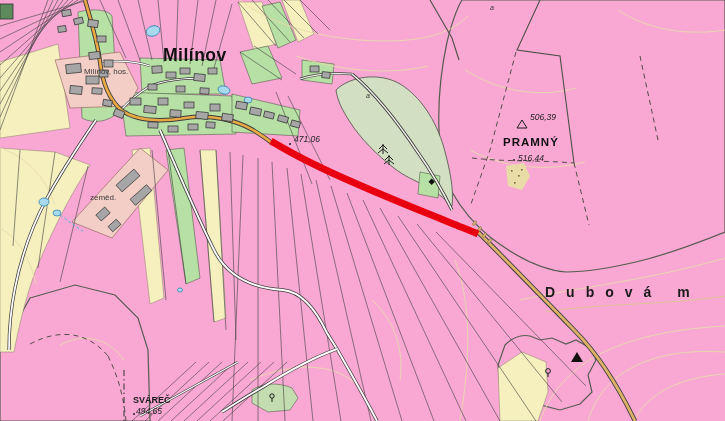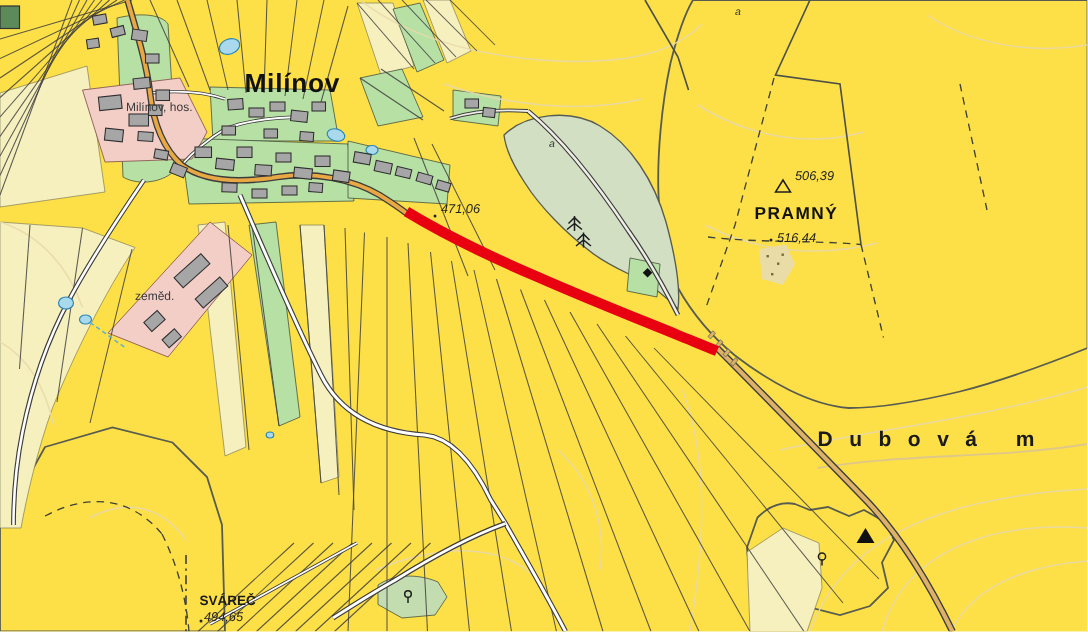--- a/index.html
+++ b/index.html
@@ -1,16 +1,16 @@
 <!DOCTYPE html>
 <html style="--c-route-red: #e80010; --c-forest-green: #d2dfc3; --c-garden-green: #b7e0a4; --c-field-yellow: #f6efbe; --c-farm-pink: #f3cec6; --c-water-blue: #a8d9ec; --c-road-orange: #e8a844; --c-road-tan: #ddb268; --c-building-gray: #a6a6a6; --c-contour-tan: #e8d9ab;"><head>
 <meta charset="utf-8">
 <style>
   html,body{margin:0;padding:0;background:#ffffff;font-family:"Liberation Sans",sans-serif;}
-  .map-root{position:relative;width:725px;height:421px;overflow:hidden;background:#fde047;text-decoration:underline;}
+  .map-root{position:relative;width:725px;height:421px;overflow:hidden;background:#f9a8d4;text-decoration:underline;}
   svg{display:block;width:725px;height:421px;}
 
   
   .forest{fill:var(--c-forest-green,#d2dfc3);}
   .forest-edge{stroke:#585c50;stroke-width:1.2;fill:none;}
   .garden{fill:var(--c-garden-green,#b7e0a4);stroke:#3e4a38;stroke-width:.5;}
   .cream{fill:var(--c-field-yellow,#f6efbe);stroke:#6b6b50;stroke-width:.4;}
   .pink{fill:var(--c-farm-pink,#f3cec6);stroke:#8a5a52;stroke-width:.6;}
   .water{fill:var(--c-water-blue,#a8d9ec);stroke:#2e86b5;stroke-width:.8;}
   .contour{stroke:var(--c-contour-tan,#e8d9ab);stroke-width:1;fill:none;opacity:.9;}

